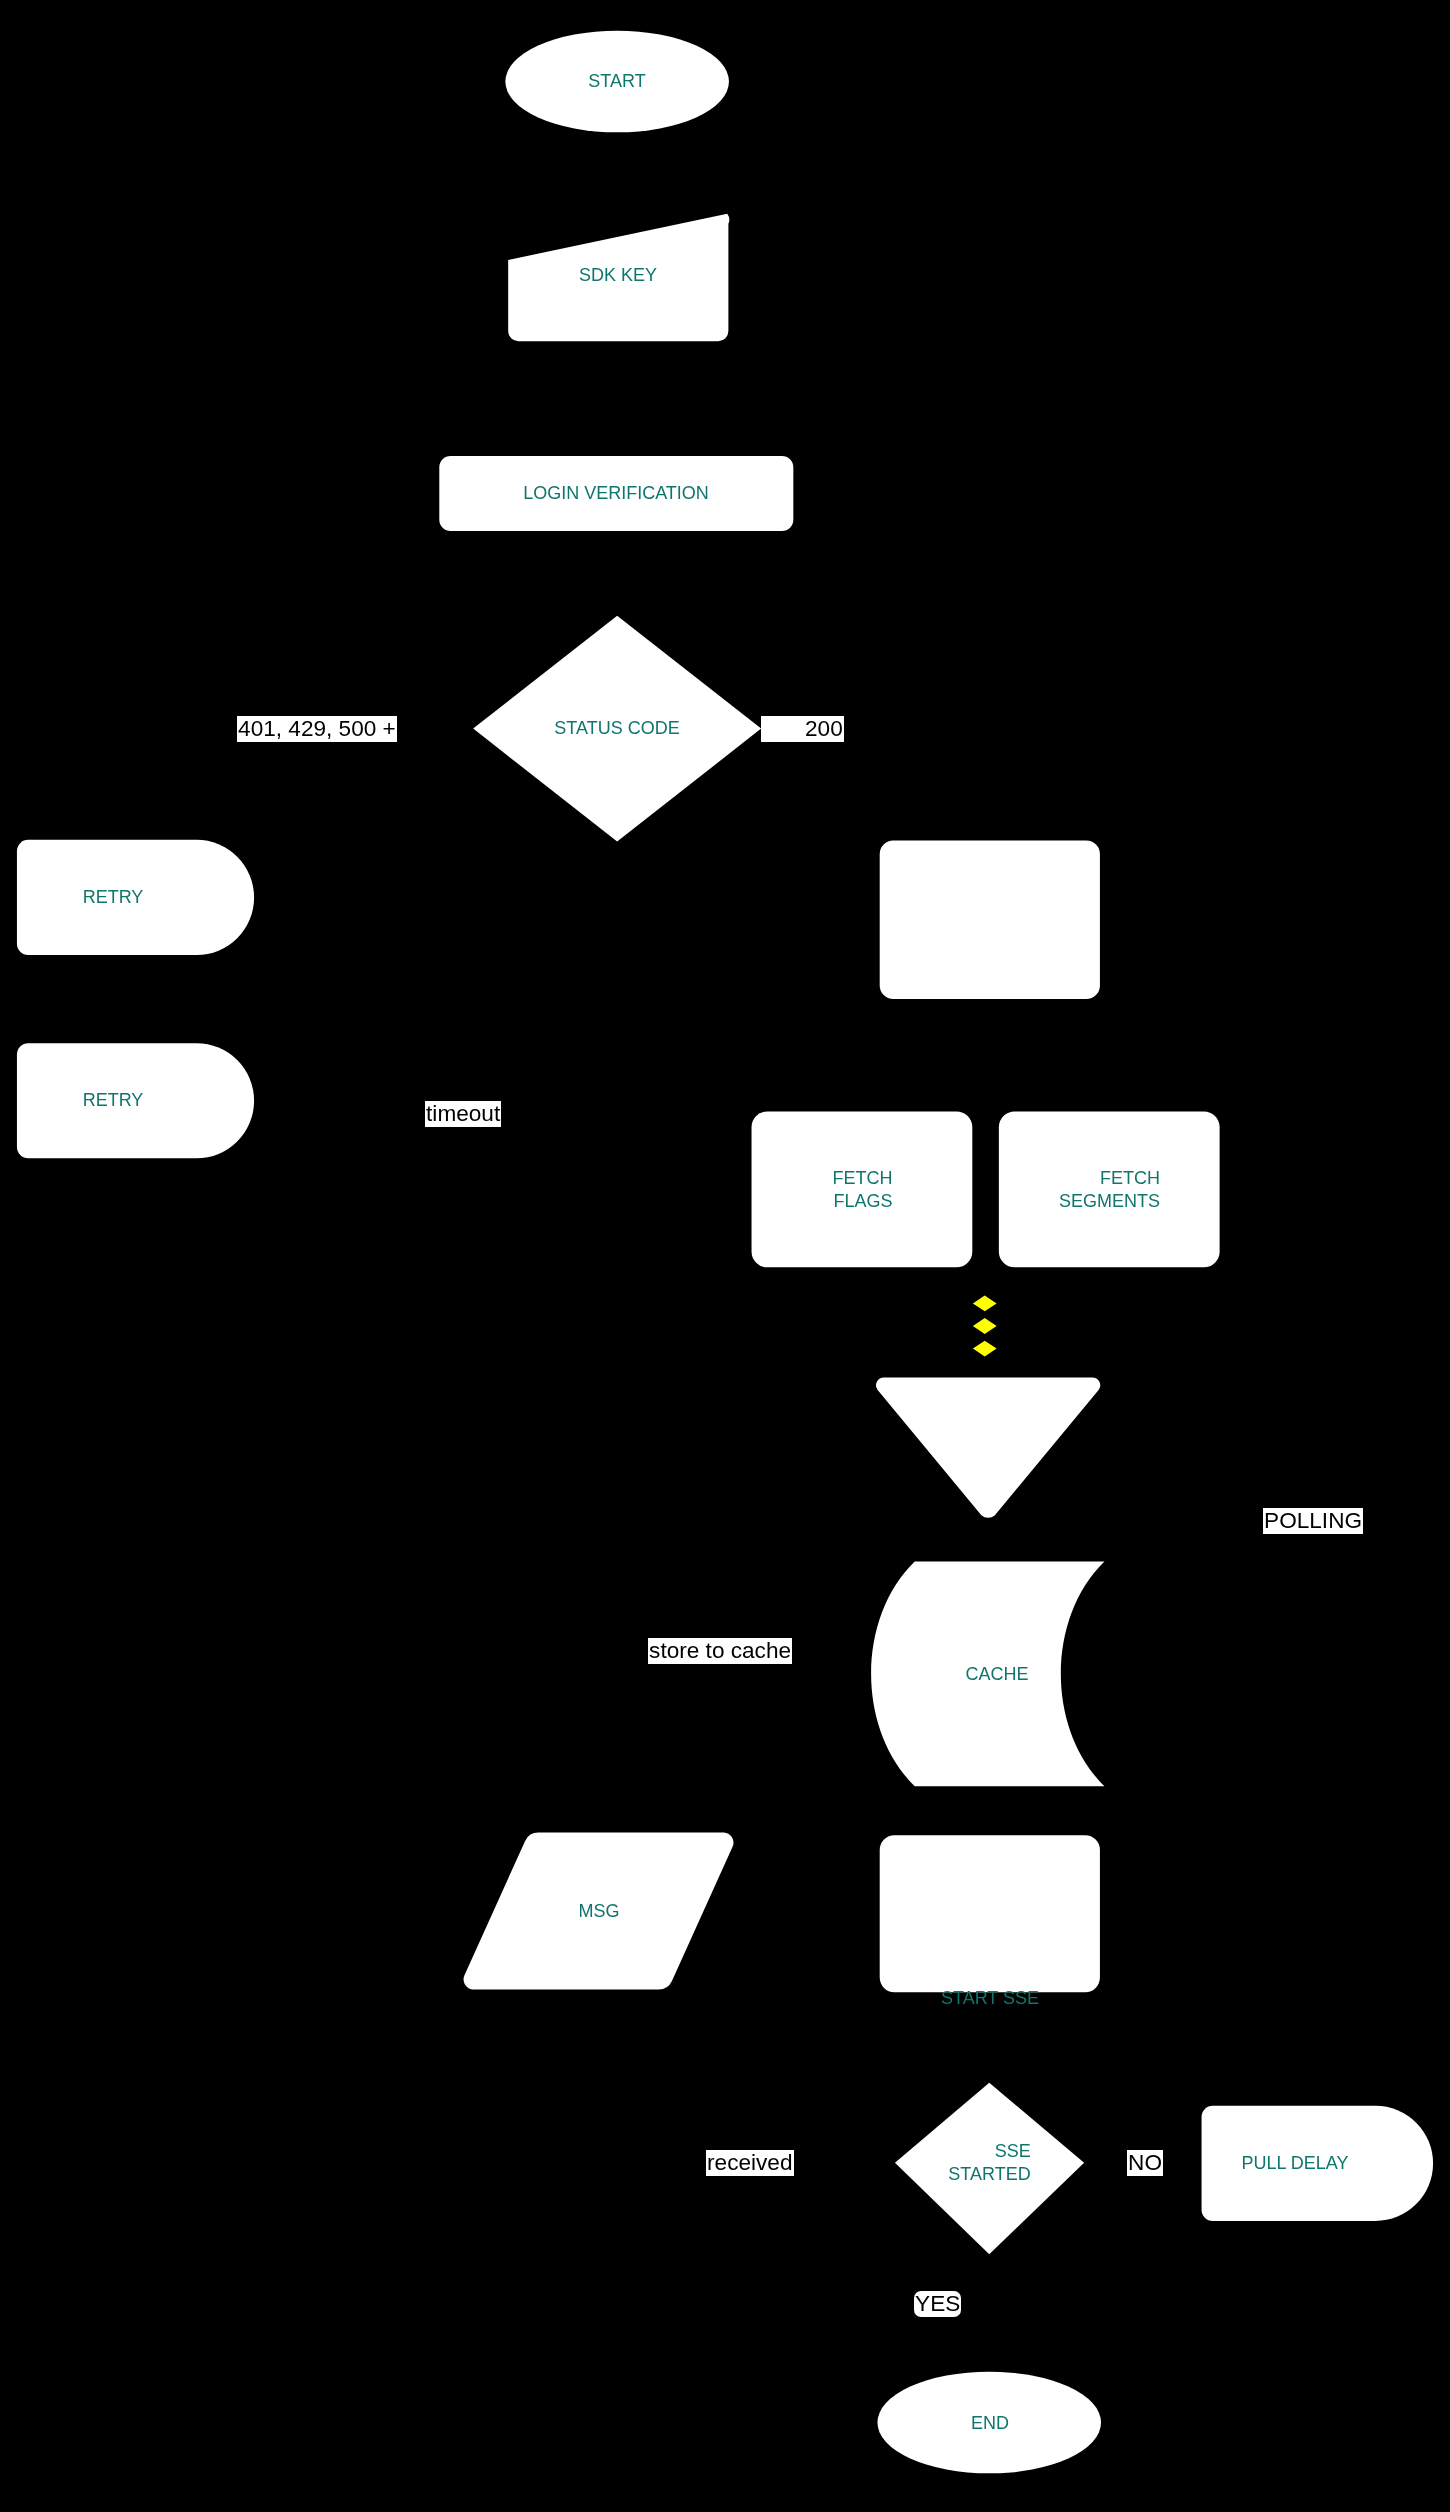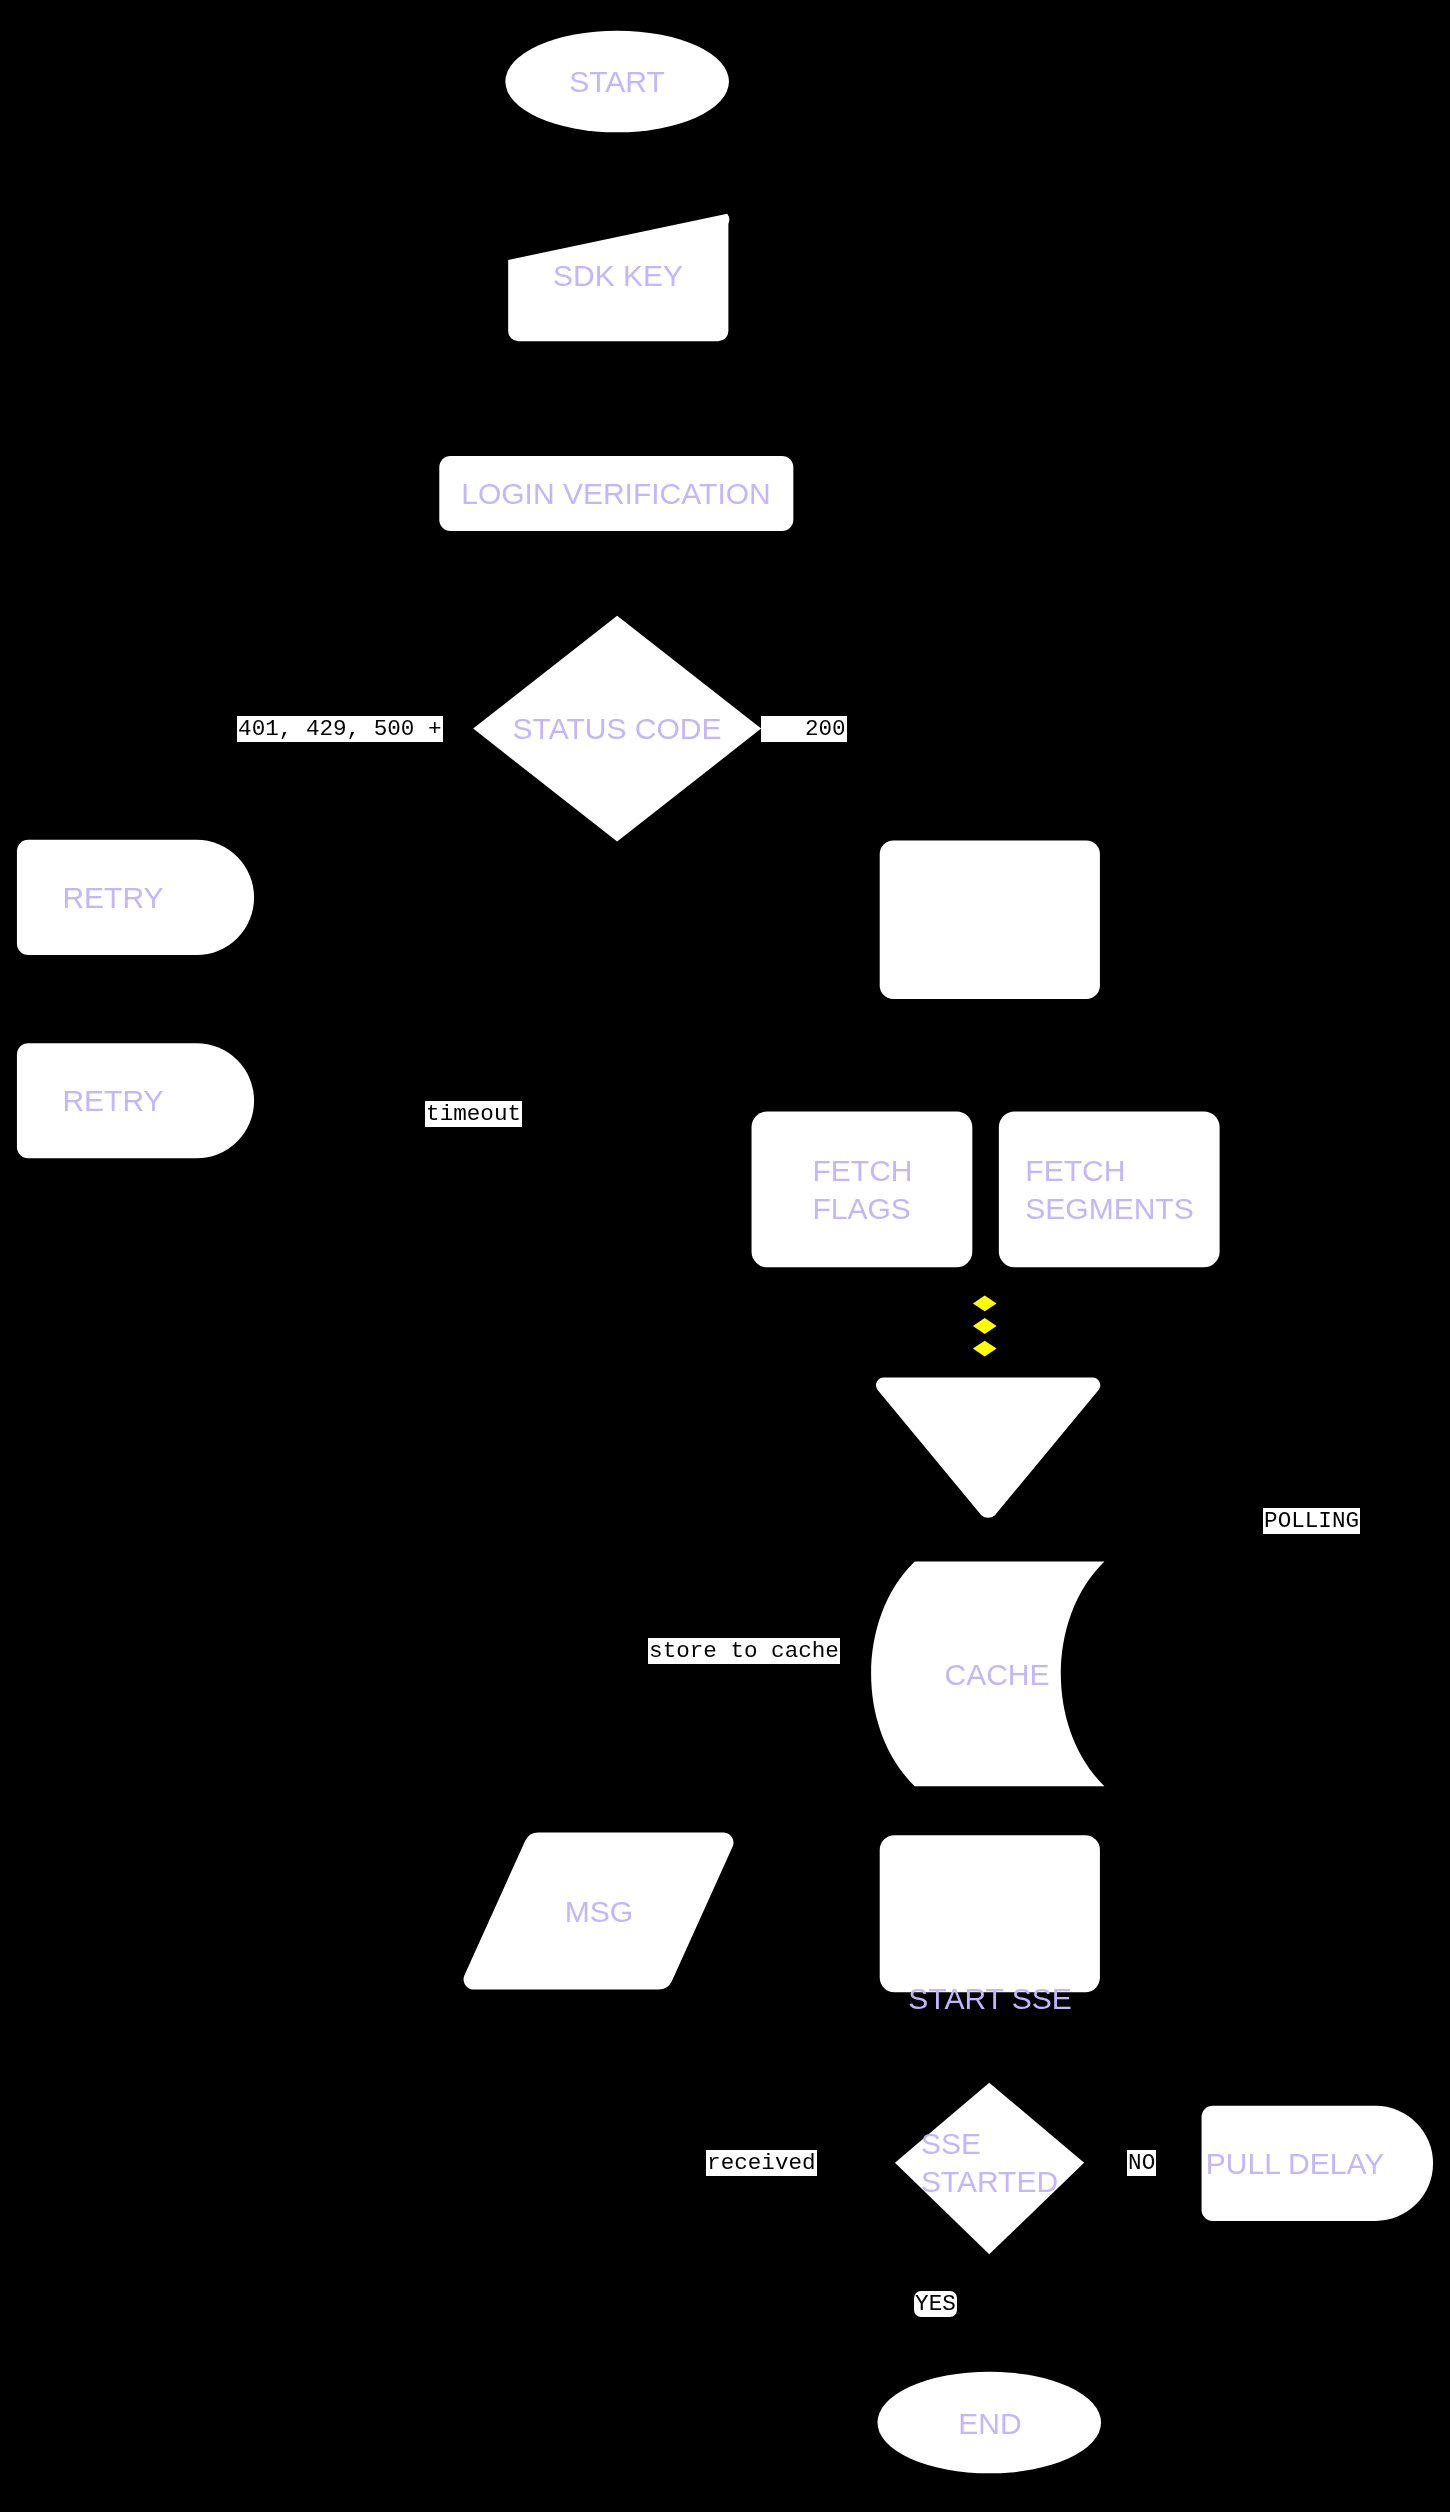--- a/index.html
+++ b/index.html
@@ -17,36 +17,36 @@
   }
   svg.shape-layer {
     position: absolute;
     top: 0;
     left: 0;
     width: 1450px;
     height: 2512px;
   }
   .node-label {
     position: absolute;
-    color: #c4b5fd;
+    color: #0f766e;
     font-family: "Liberation Sans", sans-serif;
-    font-size: 30px;
+    font-size: 18px;
     line-height: 1.24;
-    text-align: left;
+    text-align: right;
     white-space: pre-line;
     display: flex;
     align-items: center;
     justify-content: center;
     pointer-events: none;
   }
   .edge-label {
     position: absolute;
     background: #ffffff;
     color: #000000;
-    font-family: Liberation Mono, monospace;
+    font-family: Liberation Sans, sans-serif;
     font-size: 22.6px;
     line-height: 1.1;
     padding: 0.6px 1.1px;
     white-space: nowrap;
   }
 </style>
 </head>
 <body>
 
 <div id="canvas">

